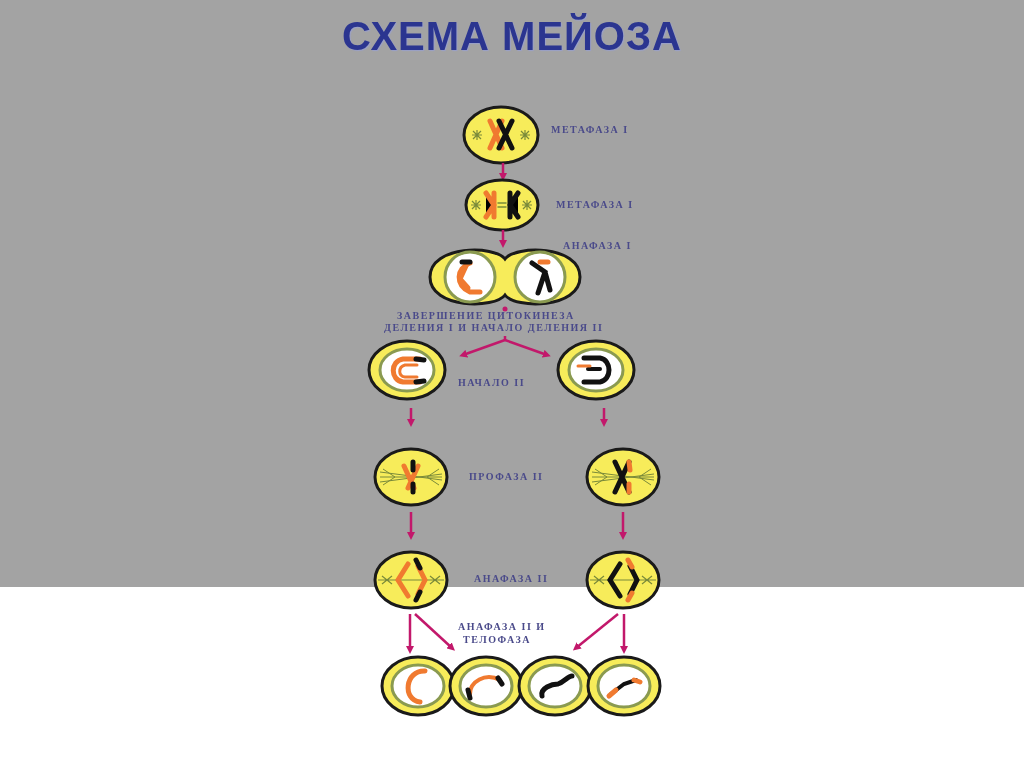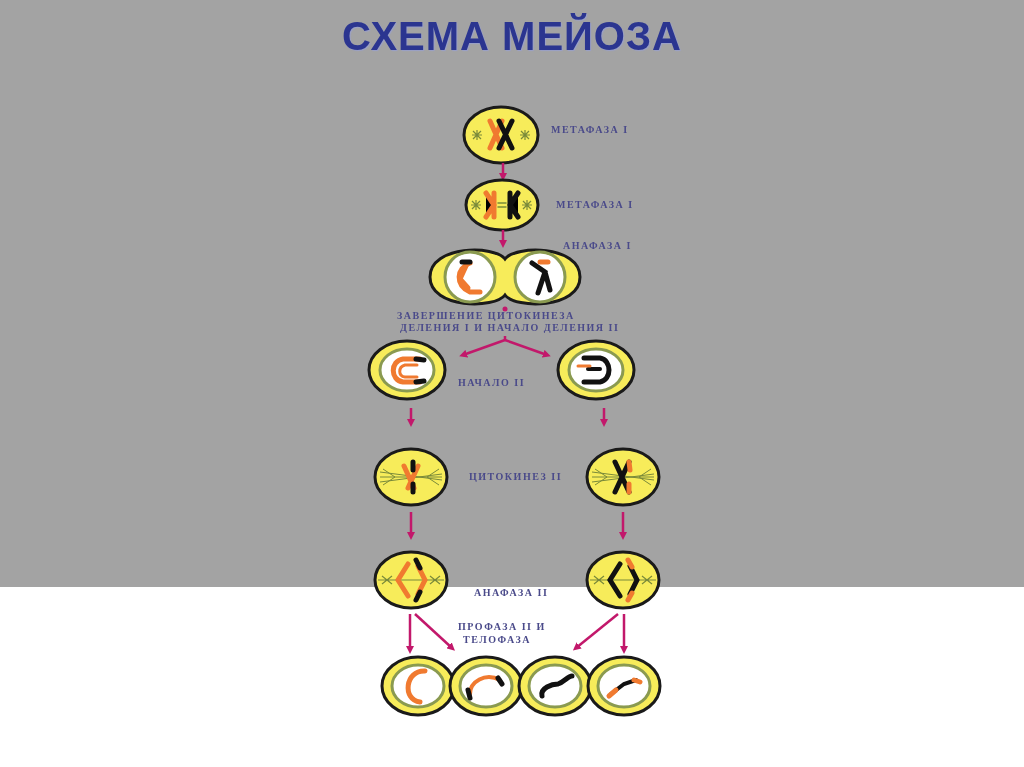--- a/index.html
+++ b/index.html
@@ -166,19 +166,19 @@
       <ellipse cx="624" cy="686" rx="26" ry="21" fill="#ffffff" stroke="#8a9a50" stroke-width="3"></ellipse>
       <path d="M611,694 L624,684 L636,680" stroke="#111111" stroke-width="4" fill="none" stroke-linecap="round"></path>
       <path d="M609,696 L616,690 M634,680 L640,682" stroke="#f07a30" stroke-width="5" stroke-linecap="round"></path>
     </g>
   </svg>
 
   <div class="lbl" style="left:551px; top:124px;">МЕТАФАЗА I</div>
   <div class="lbl" style="left:556px; top:199px;">МЕТАФАЗА I</div>
   <div class="lbl" style="left:563px; top:240px;">АНАФАЗА I</div>
   <div class="lbl" style="left:397px; top:310px;">ЗАВЕРШЕНИЕ ЦИТОКИНЕЗА</div>
-  <div class="lbl" style="left:400px; top:322px;">ДЕЛЕНИЯ I И НАЧАЛО ДЕЛЕНИЯ II</div>
+  <div class="lbl" style="left:384px; top:322px;">ДЕЛЕНИЯ I И НАЧАЛО ДЕЛЕНИЯ II</div>
   <div class="lbl" style="left:458px; top:377px;">НАЧАЛО II</div>
-  <div class="lbl" style="left:469px; top:471px;">ЦИТОКИНЕЗ II</div>
-  <div class="lbl" style="left:474px; top:573px;margin-top:14px;">АНАФАЗА II</div>
-  <div class="lbl" style="left:458px; top:621px;">ПРОФАЗА II  И</div>
+  <div class="lbl" style="left:469px; top:471px;">ПРОФАЗА II</div>
+  <div class="lbl" style="left:474px; top:573px;">АНАФАЗА II</div>
+  <div class="lbl" style="left:458px; top:621px;">АНАФАЗА II  И</div>
   <div class="lbl" style="left:463px; top:634px;">ТЕЛОФАЗА</div>
 </div>
 
 </body></html>

